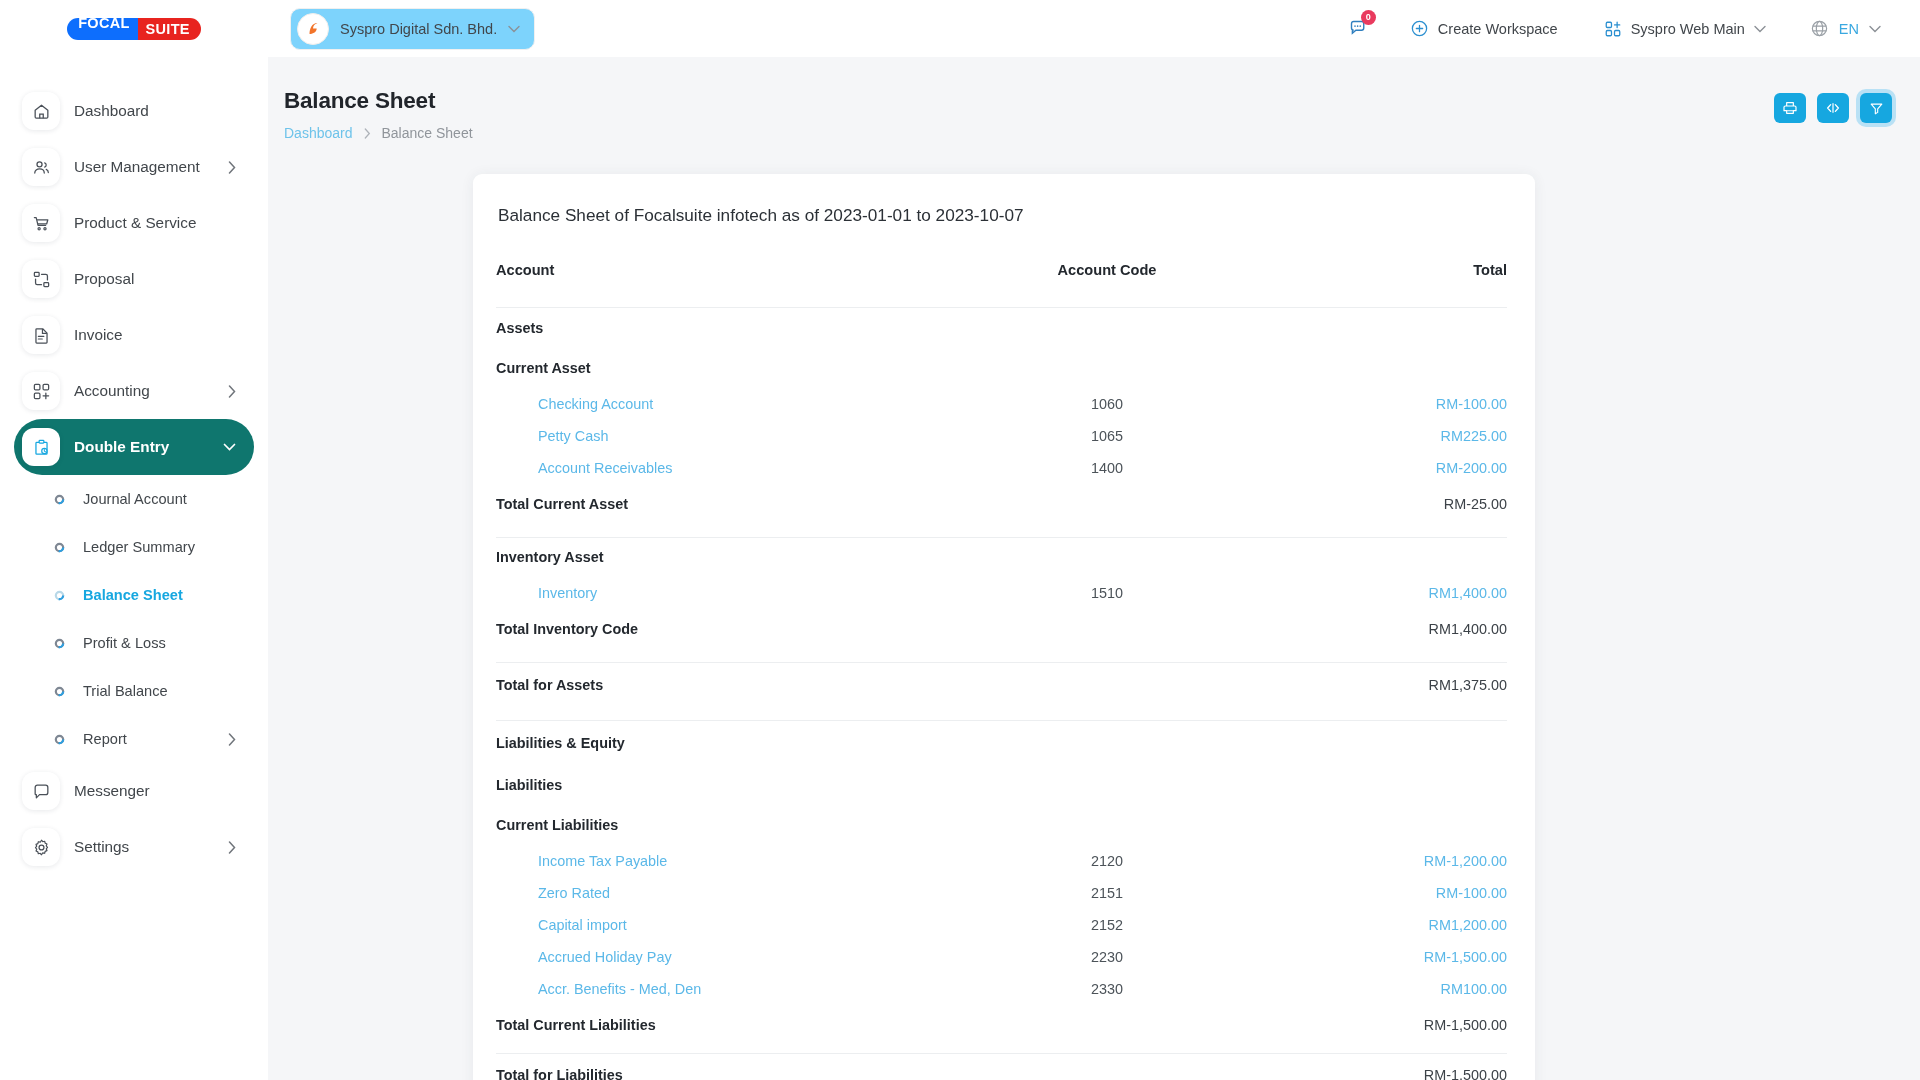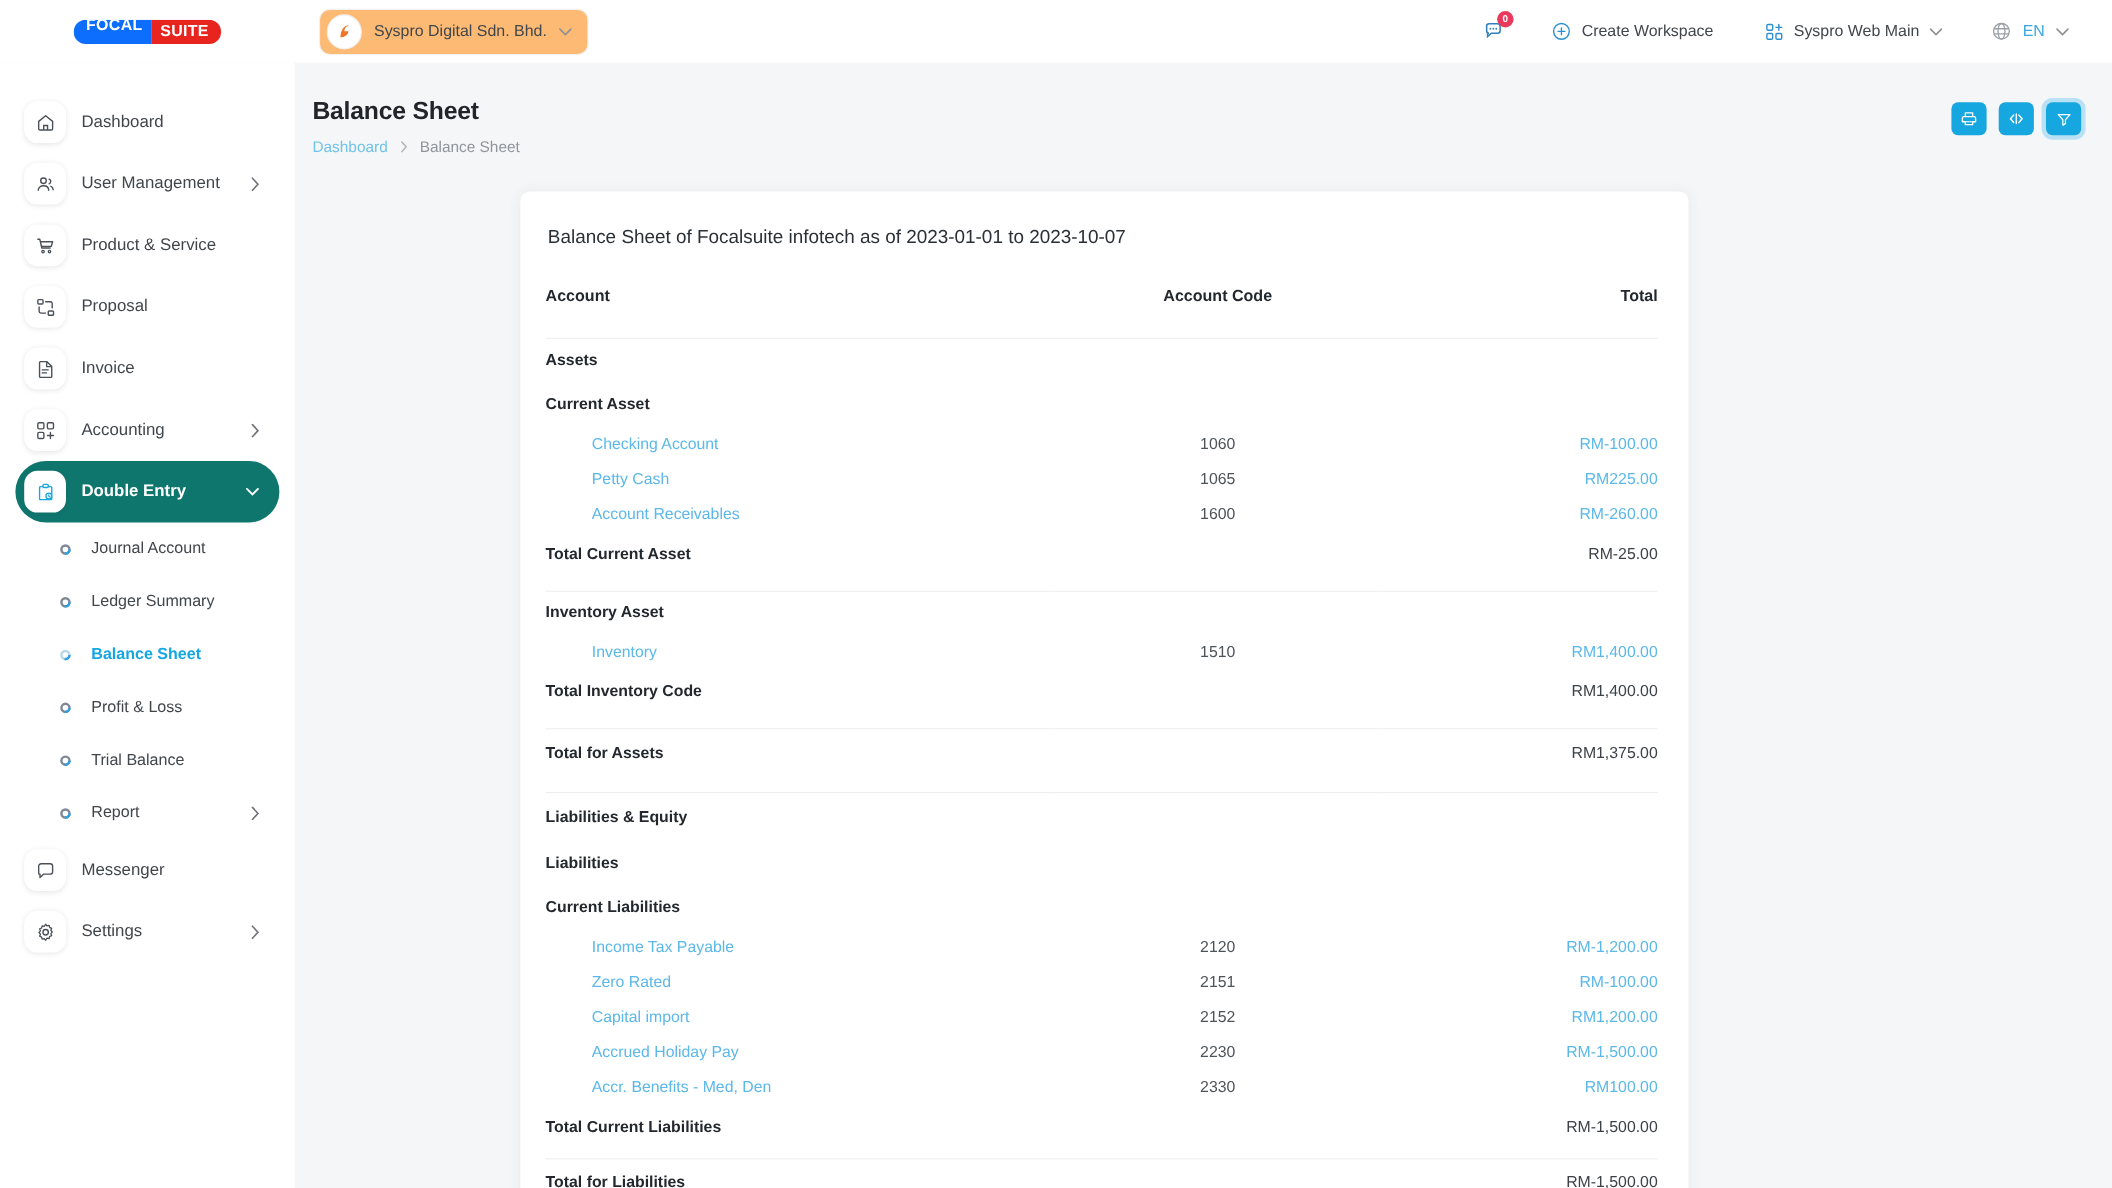--- a/index.html
+++ b/index.html
@@ -24,21 +24,21 @@
   .logo {
     display: inline-flex; align-items: center;
     border-radius: 20px; overflow: hidden;
     height: 22px; font-weight: bold; font-size: 14.5px; letter-spacing: .3px;
   }
   .logo .l-blue { background: #0d6efd; color:#fff; padding: 0 8px 12px 11px; height:100%; display:flex; align-items:center;}
   .logo .l-red  { background: #e8241f; color:#fff; padding: 0 11px 0 8px; height:100%; display:flex; align-items:center;}
 
   .workspace-pill {
     display: flex; align-items: center; gap: 11px;
-    background: #fdba74; border: 1px solid #f0f0f0;
+    background: #7dd3fc; border: 1px solid #f0f0f0;
     border-radius: 10px; height: 42px; padding: 0 14px 0 6px;
     margin-left: 22px;
   }
   .ws-avatar {
     width: 32px; height: 32px; border-radius: 50%;
     background: #ffffff; border: 1.5px solid #f0eeec;
     display: flex; align-items: center; justify-content: center;
   }
   .ws-name { font-size: 14.5px; color: #41464b; }
   .chev { color: #8b9096; font-size: 12px; line-height: 1; }
@@ -499,22 +499,22 @@
             <td class="c-code">1060</td>
             <td class="c-total">RM-100.00</td>
           </tr>
           <tr class="r-line">
             <td class="c-name">Petty Cash</td>
             <td class="c-code">1065</td>
             <td class="c-total">RM225.00</td>
           </tr>
           <tr class="r-line">
             <td class="c-name">Account Receivables</td>
-            <td class="c-code">1600</td>
-            <td class="c-total">RM-260.00</td>
+            <td class="c-code">1400</td>
+            <td class="c-total">RM-200.00</td>
           </tr>
           <tr class="r-total">
             <td class="c-name">Total Current Asset</td>
             <td class="c-code"></td>
             <td class="c-total">RM-25.00</td>
           </tr>
           <tr class="spacer">
             <td colspan="3"></td>
           </tr>
           <tr class="r-sub sep-top">

